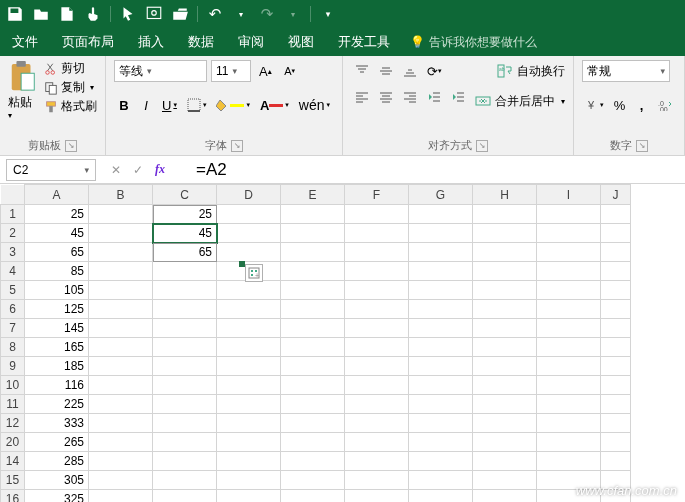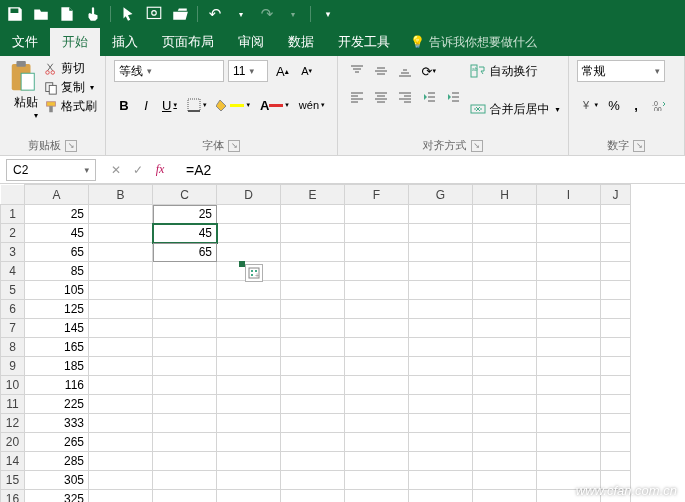--- a/index.html
+++ b/index.html
@@ -13,48 +13,48 @@
 .menubar .tab { padding: 0 12px; display: flex; align-items: center; font-size: 13px; cursor: pointer; }
 .menubar .tab.active { background: #f1f1f1; color: #217346; }
 .menubar .tell { display: flex; align-items: center; gap: 4px; color: #c9e0d1; padding: 0 8px; cursor: pointer; }
 
 .ribbon { background: #f1f1f1; border-bottom: 1px solid #d4d4d4; height: 100px; display: flex; }
 .group { border-right: 1px solid #d4d4d4; padding: 4px 8px 2px 8px; display: flex; flex-direction: column; }
 .group-body { flex: 1; display: flex; gap: 6px; }
 .group-label { text-align: center; font-size: 11px; color: #666; padding-top: 2px; display: flex; justify-content: center; align-items: center; gap: 4px; }
 .group-label .launcher { width: 12px; height: 12px; border: 1px solid #aaa; display: inline-flex; align-items: center; justify-content: center; font-size: 8px; color: #888; cursor: pointer; }
 
-.paste-main { display: flex; flex-direction: column; align-items: flex-end; cursor: pointer; }
+.paste-main { display: flex; flex-direction: column; align-items: flex-start; cursor: pointer; }
 .paste-main svg { width: 30px; height: 34px; }
 .clip-col { display: flex; flex-direction: column; gap: 2px; font-size: 12px; }
 .clip-row { display: flex; align-items: center; gap: 3px; cursor: pointer; }
 .clip-row svg { width: 14px; height: 14px; }
 
 .font-row1 { display: flex; gap: 4px; align-items: center; }
 .combo { background: #fff; border: 1px solid #c0c0c0; height: 22px; display: flex; align-items: center; padding: 0 4px; font-size: 12px; }
 .combo .dd { margin-left: 4px; font-size: 9px; color: #666; }
 .btn { height: 22px; min-width: 20px; display: flex; align-items: center; justify-content: center; border: 1px solid transparent; cursor: pointer; font-size: 13px; padding: 0 3px; }
 .font-row2 { display: flex; gap: 2px; align-items: center; margin-top: 6px; }
 .colorbox { width: 14px; height: 3px; }
 
 .align-col { display: flex; flex-direction: column; gap: 4px; }
 .align-row { display: flex; gap: 2px; }
 
-.wrap-col { display: flex; flex-direction: column; gap: 16px; font-size: 12px; }
+.wrap-col { display: flex; flex-direction: column; gap: 8px; font-size: 12px; align-items: flex-end; }
 .wrap-row { display: flex; align-items: center; gap: 4px; cursor: pointer; height: 22px; }
 .wrap-row svg { width: 16px; height: 16px; }
 .merge-row { display: flex; align-items: center; gap: 4px; }
 
 .namebox-bar { height: 28px; background: #fff; border-bottom: 1px solid #d4d4d4; display: flex; align-items: center; }
 .namebox { width: 90px; height: 22px; border: 1px solid #c0c0c0; margin-left: 6px; display: flex; align-items: center; padding: 0 6px; background: #fff; }
 .namebox .dd { margin-left: auto; font-size: 9px; color: #666; }
 .fx-btns { display: flex; gap: 6px; margin: 0 12px; align-items: center; color: #999; }
 .fx-btn { width: 16px; height: 16px; display: flex; align-items: center; justify-content: center; cursor: pointer; font-size: 12px; }
-.fx-btn.fxlabel { font-style: italic; font-family: serif; color: #be185d; }
-.formula-input { flex: 1; height: 22px; border: none; outline: none; padding: 0 6px; font-size: 14px; }
+.fx-btn.fxlabel { font-style: italic; font-family: serif; color: #6d28d9; font-weight: bold; }
+.formula-input { flex: 1; height: 22px; border: none; outline: none; padding: 0 6px; font-size: 17px; margin-left: 10px; }
 
 .gridwrap { position: relative; }
 .grid { border-collapse: collapse; table-layout: fixed; }
 .grid th, .grid td { border: 1px solid #d4d4d4; font-size: 12px; }
 .grid .corner { width: 24px; height: 20px; background: #f0f0f0; border-top: none; border-left: none; }
 .grid .colh { height: 20px; background: #f0f0f0; text-align: center; color: #444; font-weight: normal; }
 .grid .rowh { width: 24px; background: #f0f0f0; text-align: center; color: #444; font-weight: normal; }
 .grid td { height: 19px; padding: 0 4px; text-align: right; }
 .grid .colA { width: 64px; } .grid .colB { width: 64px; } .grid .colC { width: 64px; }
 .grid .colD { width: 64px; } .grid .colE { width: 64px; } .grid .colF { width: 64px; }
@@ -112,25 +112,25 @@
   <div class="qicon" style="font-size:15px">↶</div>
   <div class="qicon" style="font-size:8px">▾</div>
   <div class="qicon" style="font-size:15px;opacity:.45">↷</div>
   <div class="qicon" style="font-size:8px;opacity:.45">▾</div>
   <div class="sep"></div>
   <div class="qicon" style="font-size:9px">▾</div>
 </div>
 
 <div class="menubar">
   <div class="tab">文件</div>
-  <div class="tab active">开始</div>
+  <div class="tab">页面布局</div>
   <div class="tab">插入</div>
-  <div class="tab">页面布局</div>
+  <div class="tab">数据</div>
   <div class="tab">审阅</div>
-  <div class="tab">数据</div>
+  <div class="tab">视图</div>
   <div class="tab">开发工具</div>
   <div class="tell">
     <span>💡</span>
     <span>告诉我你想要做什么</span>
   </div>
 </div>
 
 <div class="ribbon">
   <div class="group">
     <div class="group-body">
@@ -171,21 +171,21 @@
     </div>
     <div class="group-label">
         <span>剪贴板</span>
         <span class="launcher">↘</span>
       </div>
   </div>
 
   <div class="group" style="min-width:218px">
     <div class="group-body" style="flex-direction:column">
       <div class="font-row1">
-        <div class="combo" style="width:110px">
+        <div class="combo" style="width:93px">
             <span>等线</span>
             <span class="dd">▾</span>
           </div>
         <div class="combo" style="width:40px">
             <span>11</span>
             <span class="dd">▾</span>
           </div>
         <div class="btn">A<sup style="font-size:8px">▴</sup></div>
         <div class="btn" style="font-size:11px">A<sup style="font-size:7px">▾</sup></div>
       </div>
@@ -209,21 +209,21 @@
             </svg>
             <div class="colorbox" style="background:#ffff00"></div>
             <span style="font-size:7px;margin-left:2px">▾</span>
           </div>
         <div class="btn">
             <span style="font-weight:bold">A</span>
             <div class="colorbox" style="background:#e03030"></div>
             <span style="font-size:7px;margin-left:2px">▾</span>
           </div>
         <div class="btn">
-            <span style="font-size:11px">wén</span>
+            <span style="font-size:14px">wén</span>
             <span style="font-size:7px;margin-left:2px">▾</span>
           </div>
       </div>
     </div>
     <div class="group-label">
         <span>字体</span>
         <span class="launcher">↘</span>
       </div>
   </div>
 

